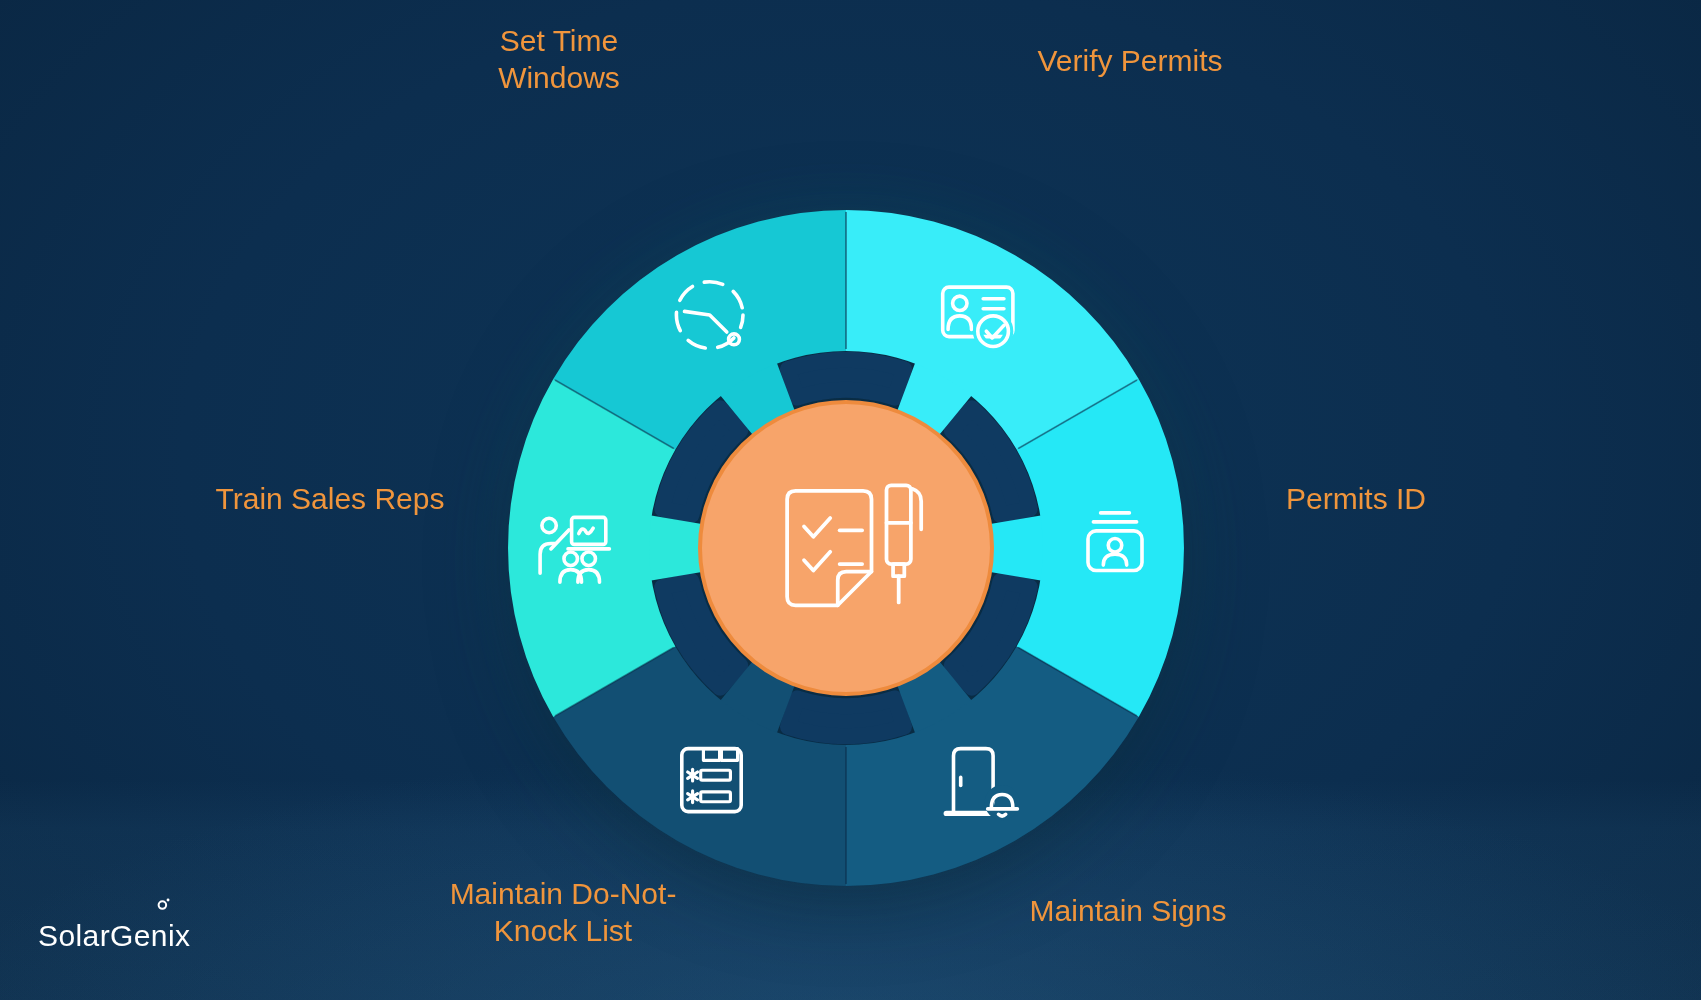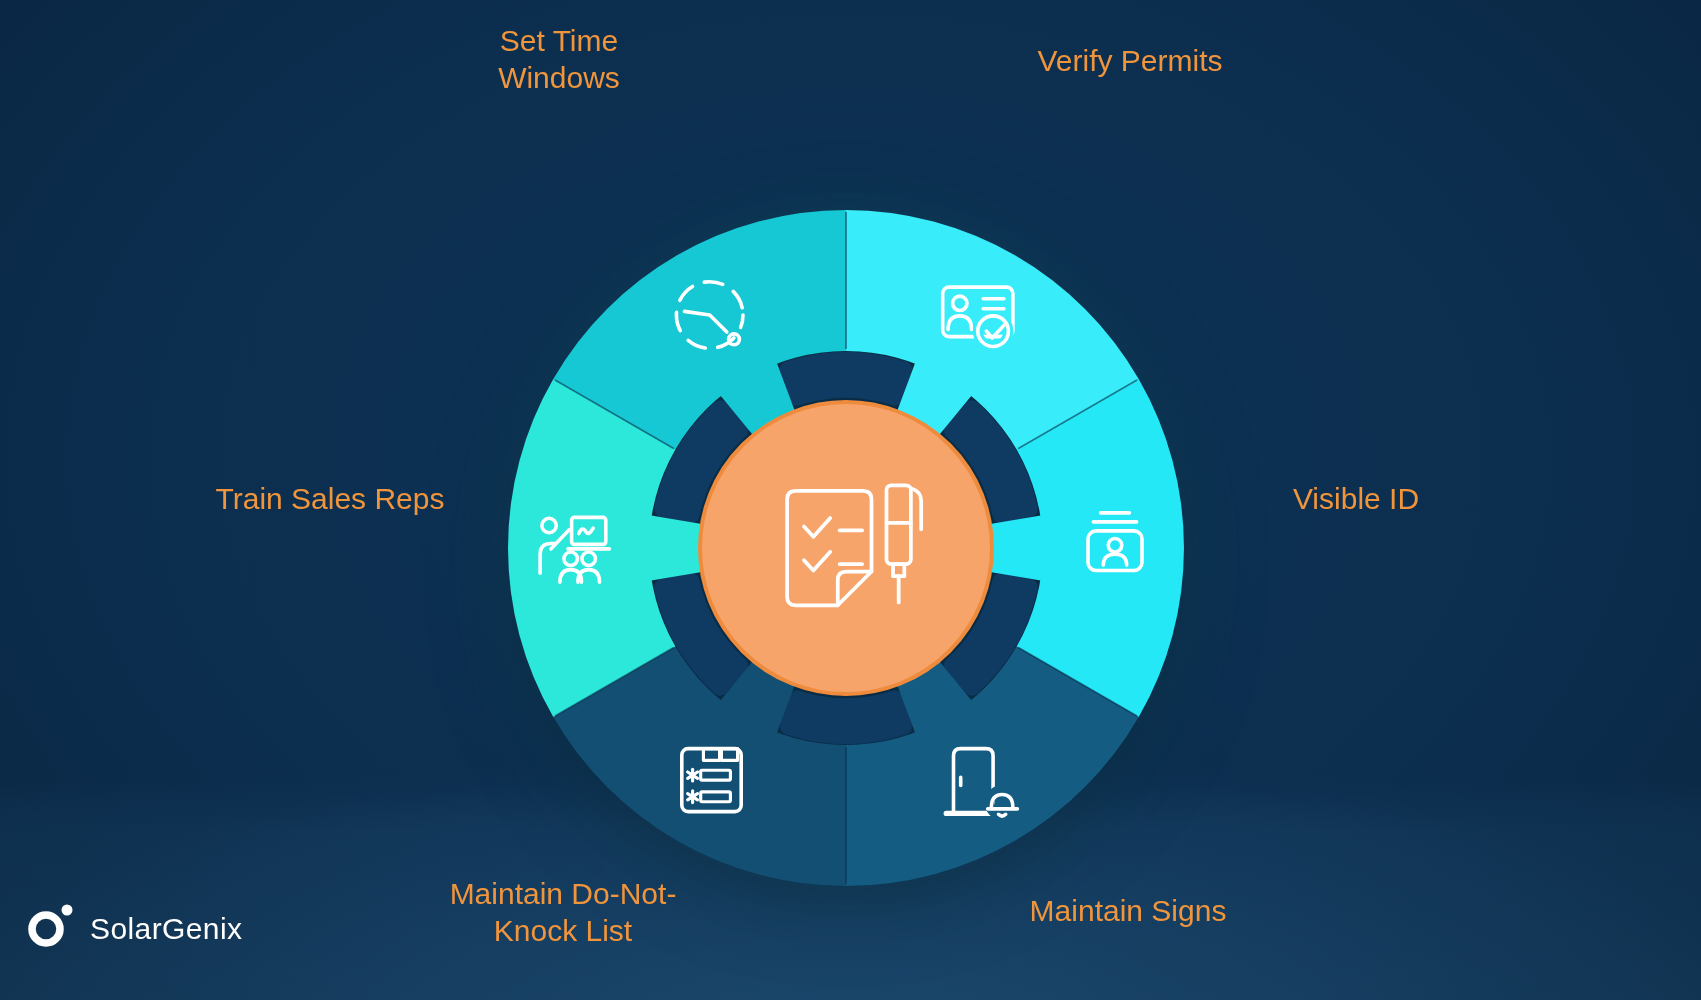--- a/index.html
+++ b/index.html
@@ -19,22 +19,23 @@
     position:absolute;color:var(--label-color,#f0953c);
     font-size:30px;line-height:37px;font-weight:500;text-align:center;
   }
   .label.tl{left:449px;top:22px;width:220px;}
   .label.tr{left:1005px;top:42px;width:250px;}
   .label.r {left:1246px;top:480px;width:220px;}
   .label.l {left:205px;top:480px;width:250px;}
   .label.br{left:1003px;top:892px;width:250px;}
   .label.bl{left:413px;top:875px;width:300px;}
   #brand{
-    position:absolute;left:26px;top:897px;height:56px;display:flex;align-items:center;
+    position:absolute;left:26px;top:897px;height:56px;display:flex;align-items:flex-end;
     color:var(--brand-color,#ffffff);
+    flex-direction:column;
   }
   #brand .mark{width:52px;height:52px;}
   #brand .name{font-size:30px;font-weight:500;letter-spacing:.4px;margin-left:12px;margin-top:8px;}
   .hiddendefs{position:absolute;width:0;height:0;overflow:hidden;}
 </style>
 </head>
 <body>
 
 <div id="stage">
 
@@ -142,21 +143,21 @@
       <use x="89.5" y="-278.0" width="90" height="90" href="#id-card-check-icon" xlink:href="#id-card-check-icon" style="--halo: #38edf9;"></use>
       <use x="224.0" y="-45.0" width="90" height="90" href="#id-badge-icon" xlink:href="#id-badge-icon" style="--halo: #25e8f6;"></use>
       <use x="89.5" y="188.0" width="90" height="90" href="#door-bell-icon" xlink:href="#door-bell-icon" style="--halo: #145c82;"></use>
       <use x="-179.5" y="188.0" width="90" height="90" href="#do-not-knock-list-icon" xlink:href="#do-not-knock-list-icon" style="--halo: #124f73;"></use>
       <use x="-314.0" y="-45.0" width="90" height="90" href="#training-icon" xlink:href="#training-icon" style="--halo: #2ce8db;"></use>
       <use x="-72" y="-74" width="150" height="150" href="#checklist-pen-icon" xlink:href="#checklist-pen-icon"></use>
     </svg>
 
   <div class="label tl">Set Time Windows</div>
   <div class="label tr">Verify Permits</div>
-  <div class="label r">Visible ID</div>
+  <div class="label r">Permits ID</div>
   <div class="label br">Maintain Signs</div>
   <div class="label l">Train Sales Reps</div>
   <div class="label bl">Maintain Do-Not-Knock List</div>
 
   <div id="brand">
     <svg class="mark" viewBox="0 0 52 52">
       <circle cx="20" cy="30" r="14" fill="none" stroke="#fff" stroke-width="7.5"></circle>
       <circle cx="41" cy="11" r="5.5" fill="#fff" stroke="none"></circle>
     </svg>
     <span class="name">SolarGenix</span>

